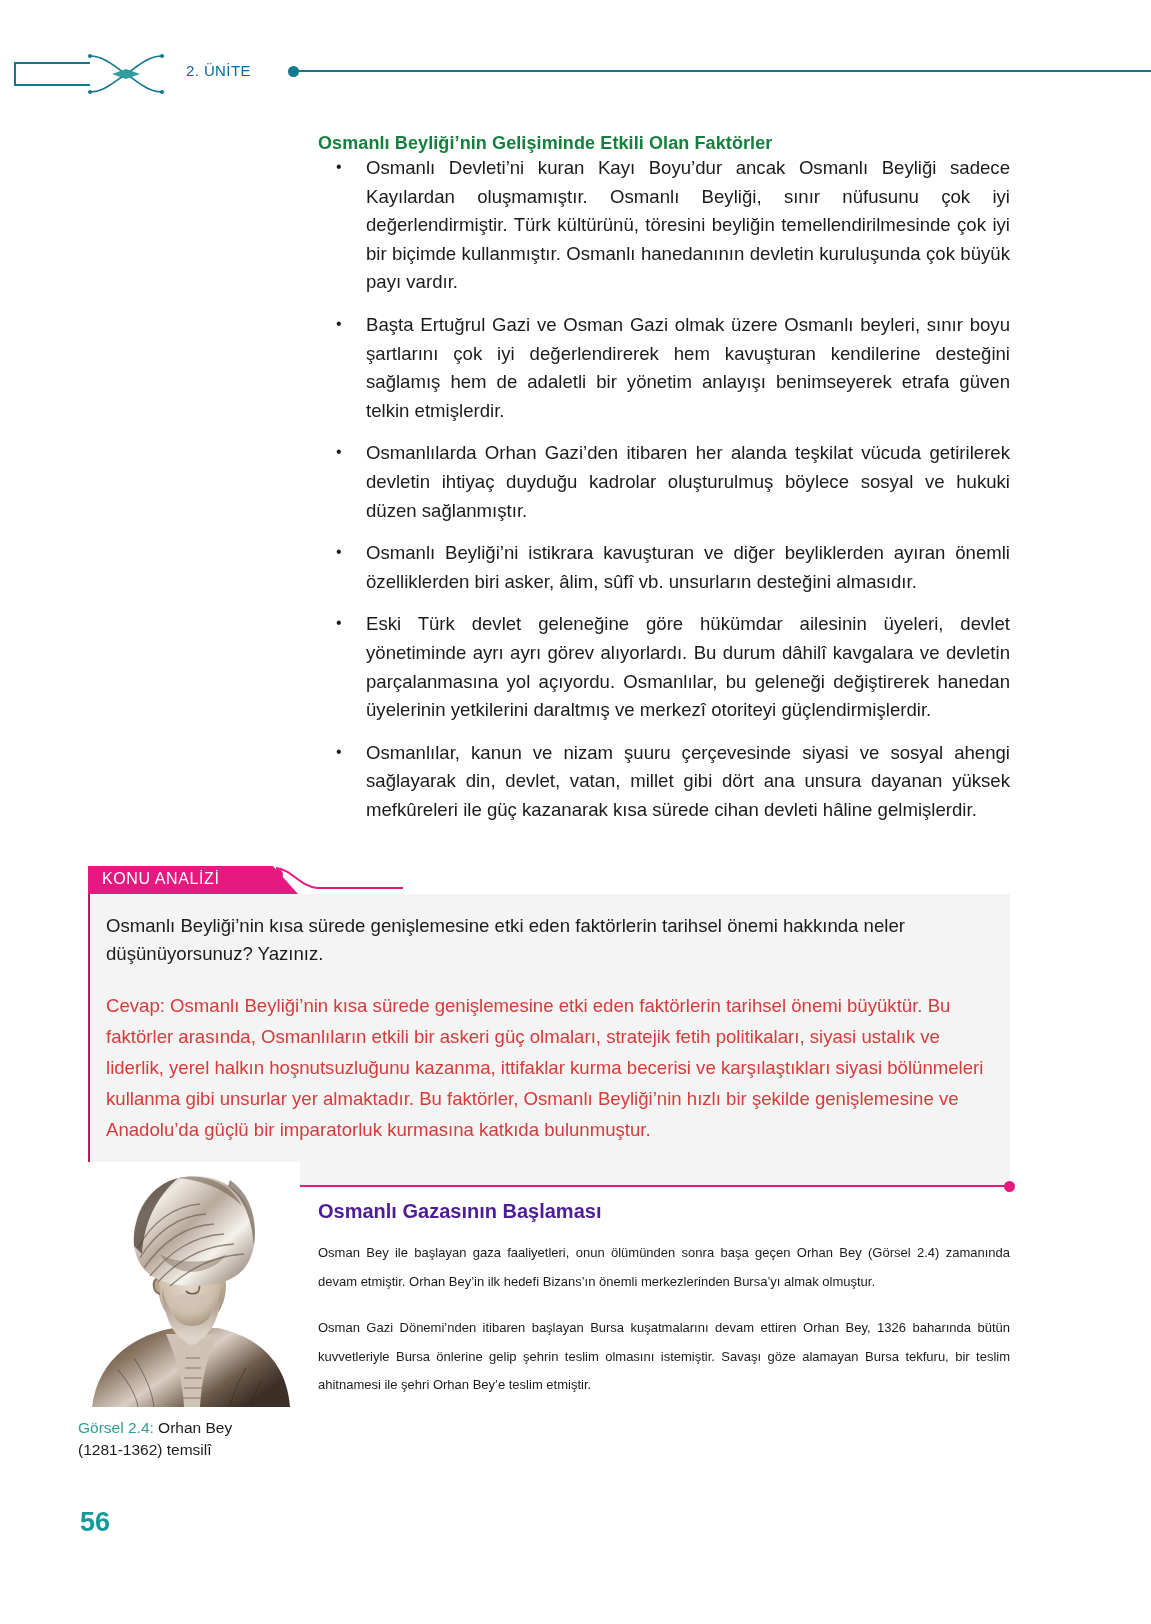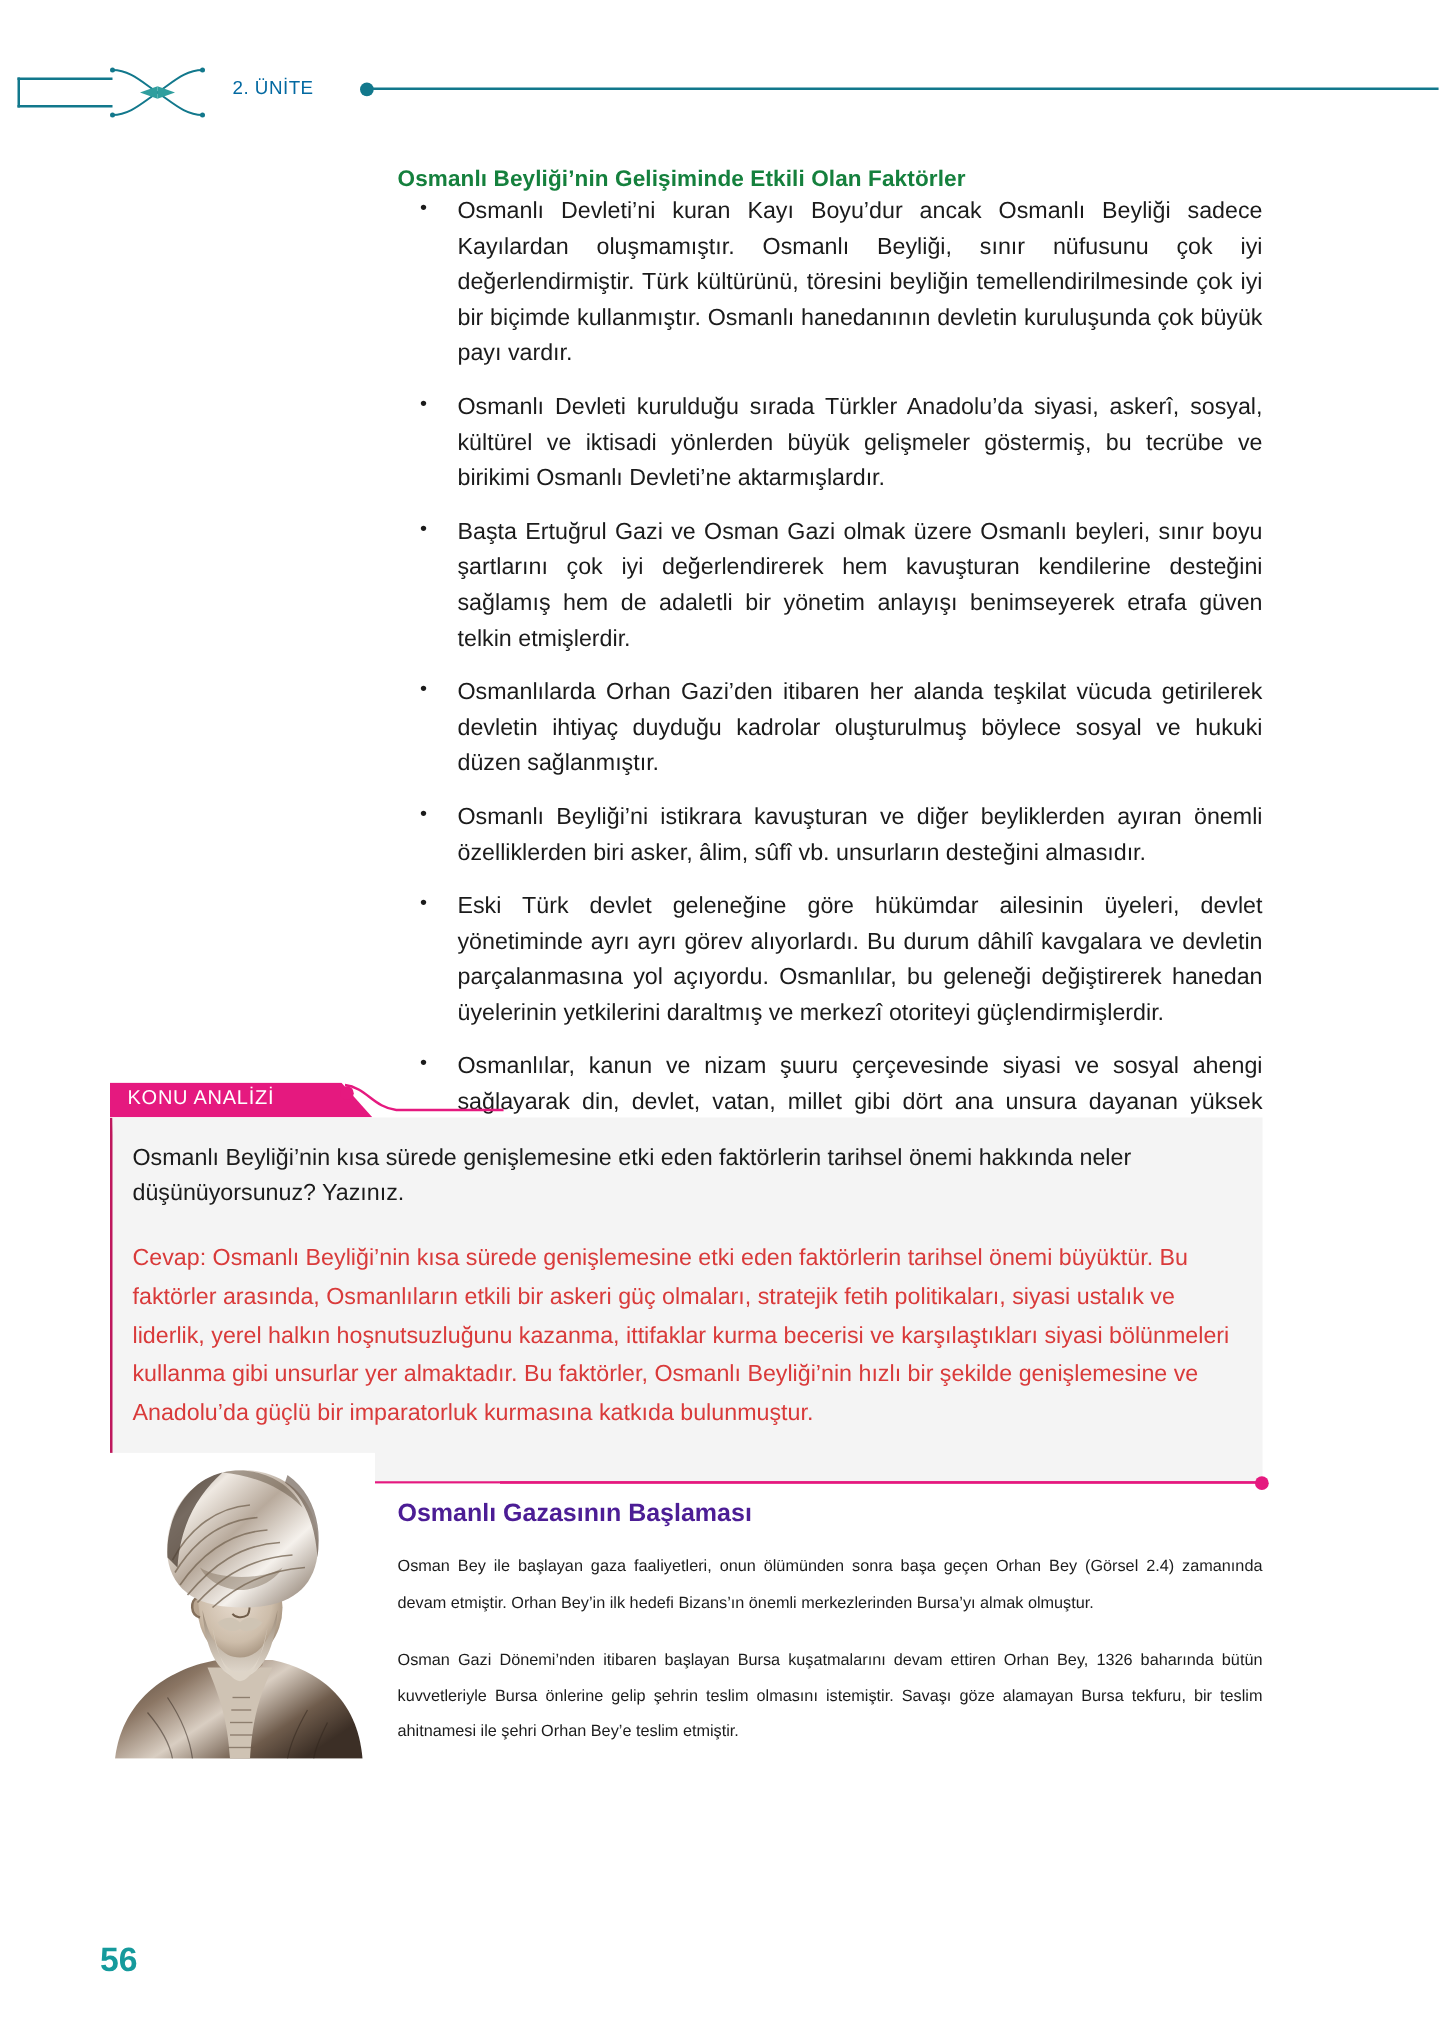--- a/index.html
+++ b/index.html
@@ -202,21 +202,21 @@
   .para {
     font-size: 13px;
     line-height: 28.6px;
     color: #1b1b1b;
     text-align: justify;
     margin-bottom: 18px;
   }
 
   .page-number {
     position: absolute;
-    left: 80px; top: 1553px;
+    left: 80px; top: 1507px;
     font-size: 27px;
     font-weight: bold;
     color: #159a9c;
   }
 </style>
 </head>
 <body>
 
 <div class="page-header">
   <div class="hdr-left-cap"></div>
@@ -239,21 +239,20 @@
   <div class="unit-label">2. ÜNİTE</div>
   <div class="hdr-dot"></div>
   <div class="hdr-rule"></div>
 </div>
 
 <div class="content">
   <h2 class="section-title">Osmanlı Beyliği’nin Gelişiminde Etkili Olan Faktörler</h2>
 
   <ul class="factor-list">
     <li>Osmanlı Devleti’ni kuran Kayı Boyu’dur ancak Osmanlı Beyliği sadece Kayılardan oluşmamıştır. Osmanlı Beyliği, sınır nüfusunu çok iyi değerlendirmiştir. Türk kültürünü, töresini beyliğin temellendirilmesinde çok iyi bir biçimde kullanmıştır. Osmanlı hanedanının devletin kuruluşunda çok büyük payı vardır.</li>
-    <li>Osmanlı Devleti kurulduğu sırada Türkler Anadolu’da siyasi, askerî, sosyal, kültürel ve iktisadi yönlerden büyük gelişmeler göstermiş, bu tecrübe ve birikimi Osmanlı Devleti’ne aktarmışlardır.</li>
     <li>Başta Ertuğrul Gazi ve Osman Gazi olmak üzere Osmanlı beyleri, sınır boyu şartlarını çok iyi değerlendirerek hem kavuşturan kendilerine desteğini sağlamış hem de adaletli bir yönetim anlayışı benimseyerek etrafa güven telkin etmişlerdir.</li>
     <li>Osmanlılarda Orhan Gazi’den itibaren her alanda teşkilat vücuda getirilerek devletin ihtiyaç duyduğu kadrolar oluşturulmuş böylece sosyal ve hukuki düzen sağlanmıştır.</li>
     <li>Osmanlı Beyliği’ni istikrara kavuşturan ve diğer beyliklerden ayıran önemli özelliklerden biri asker, âlim, sûfî vb. unsurların desteğini almasıdır.</li>
     <li>Eski Türk devlet geleneğine göre hükümdar ailesinin üyeleri, devlet yönetiminde ayrı ayrı görev alıyorlardı. Bu durum dâhilî kavgalara ve devletin parçalanmasına yol açıyordu. Osmanlılar, bu geleneği değiştirerek hanedan üyelerinin yetkilerini daraltmış ve merkezî otoriteyi güçlendirmişlerdir.</li>
     <li>Osmanlılar, kanun ve nizam şuuru çerçevesinde siyasi ve sosyal ahengi sağlayarak din, devlet, vatan, millet gibi dört ana unsura dayanan yüksek mefkûreleri ile güç kazanarak kısa sürede cihan devleti hâline gelmişlerdir.</li>
   </ul>
 </div>
 
 <div class="analysis-wrap">
   <div class="tab-row">
@@ -352,20 +351,24 @@
         <path d="M92 124 C 112 106, 136 94, 166 92"></path>
       </g>
       <path d="M56 84 C 54 50, 74 22, 100 16 C 80 34, 66 58, 64 92 Z" fill="#4e4035" opacity="0.75"></path>
       <path d="M152 18 C 172 32, 180 56, 176 84 C 174 58, 166 36, 150 24 Z" fill="#5a4a3c" opacity="0.6"></path>
       <path d="M100 16 C 126 10, 154 22, 164 44 C 146 26, 122 18, 100 16 Z" fill="#6c5c4c" opacity="0.55"></path>
 
       <path d="M82 92 C 96 102, 134 102, 148 92 C 142 104, 124 110, 114 110 C 104 110, 88 104, 82 92 Z" fill="#7c6a56" opacity="0.45"></path>
     </svg>
   </div>
 
+  <div class="caption">
+    <span class="gorsel">Görsel 2.4:</span><span> Orhan Bey</span><br>
+    <span>(1281-1362) temsilî</span>
+  </div>
 </div>
 
 <div class="bottom-text">
   <h3 class="sub-title">Osmanlı Gazasının Başlaması</h3>
   <p class="para">Osman Bey ile başlayan gaza faaliyetleri, onun ölümünden sonra başa geçen Orhan Bey (Görsel 2.4) zamanında devam etmiştir. Orhan Bey’in ilk hedefi Bizans’ın önemli merkezlerinden Bursa’yı almak olmuştur.</p>
   <p class="para">Osman Gazi Dönemi’nden itibaren başlayan Bursa kuşatmalarını devam ettiren Orhan Bey, 1326 baharında bütün kuvvetleriyle Bursa önlerine gelip şehrin teslim olmasını istemiştir. Savaşı göze alamayan Bursa tekfuru, bir teslim ahitnamesi ile şehri Orhan Bey’e teslim etmiştir.</p>
 </div>
 
 <div class="page-number">56</div>
 

